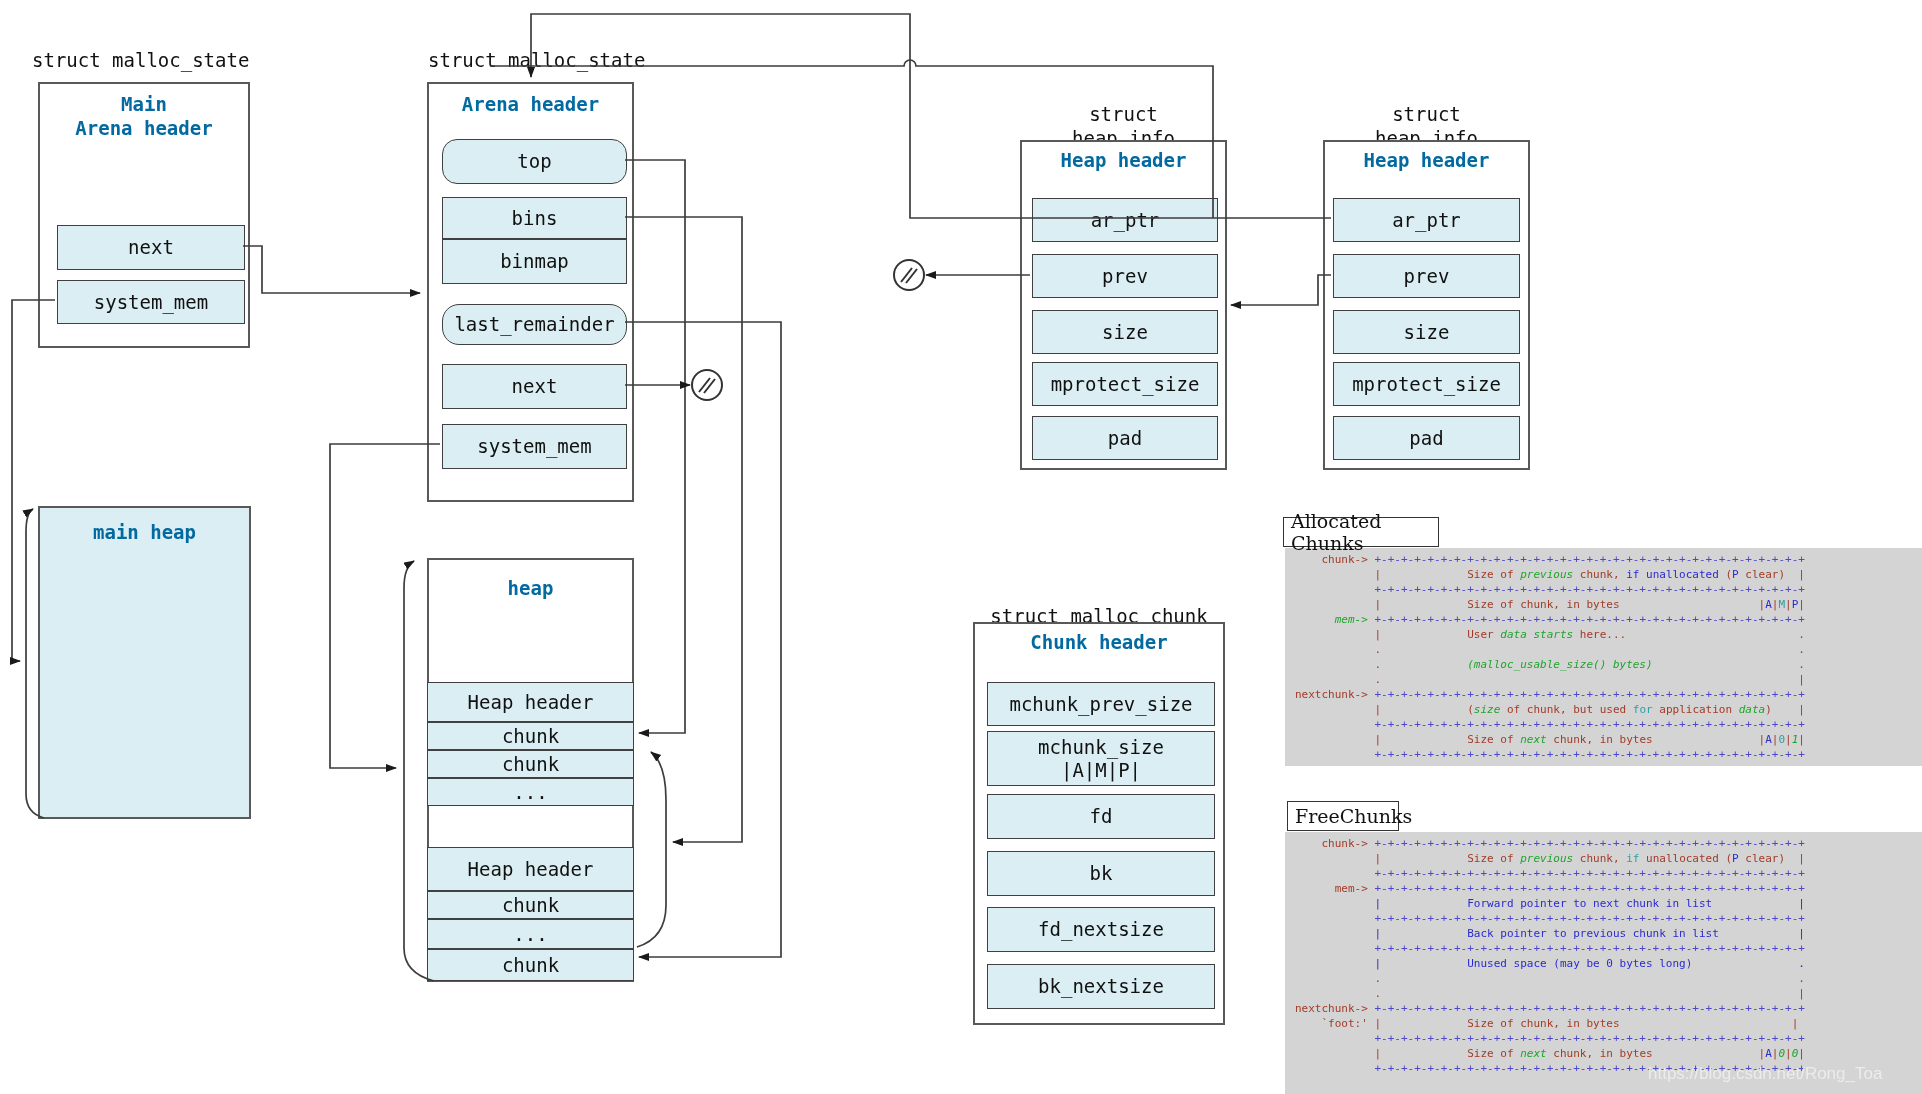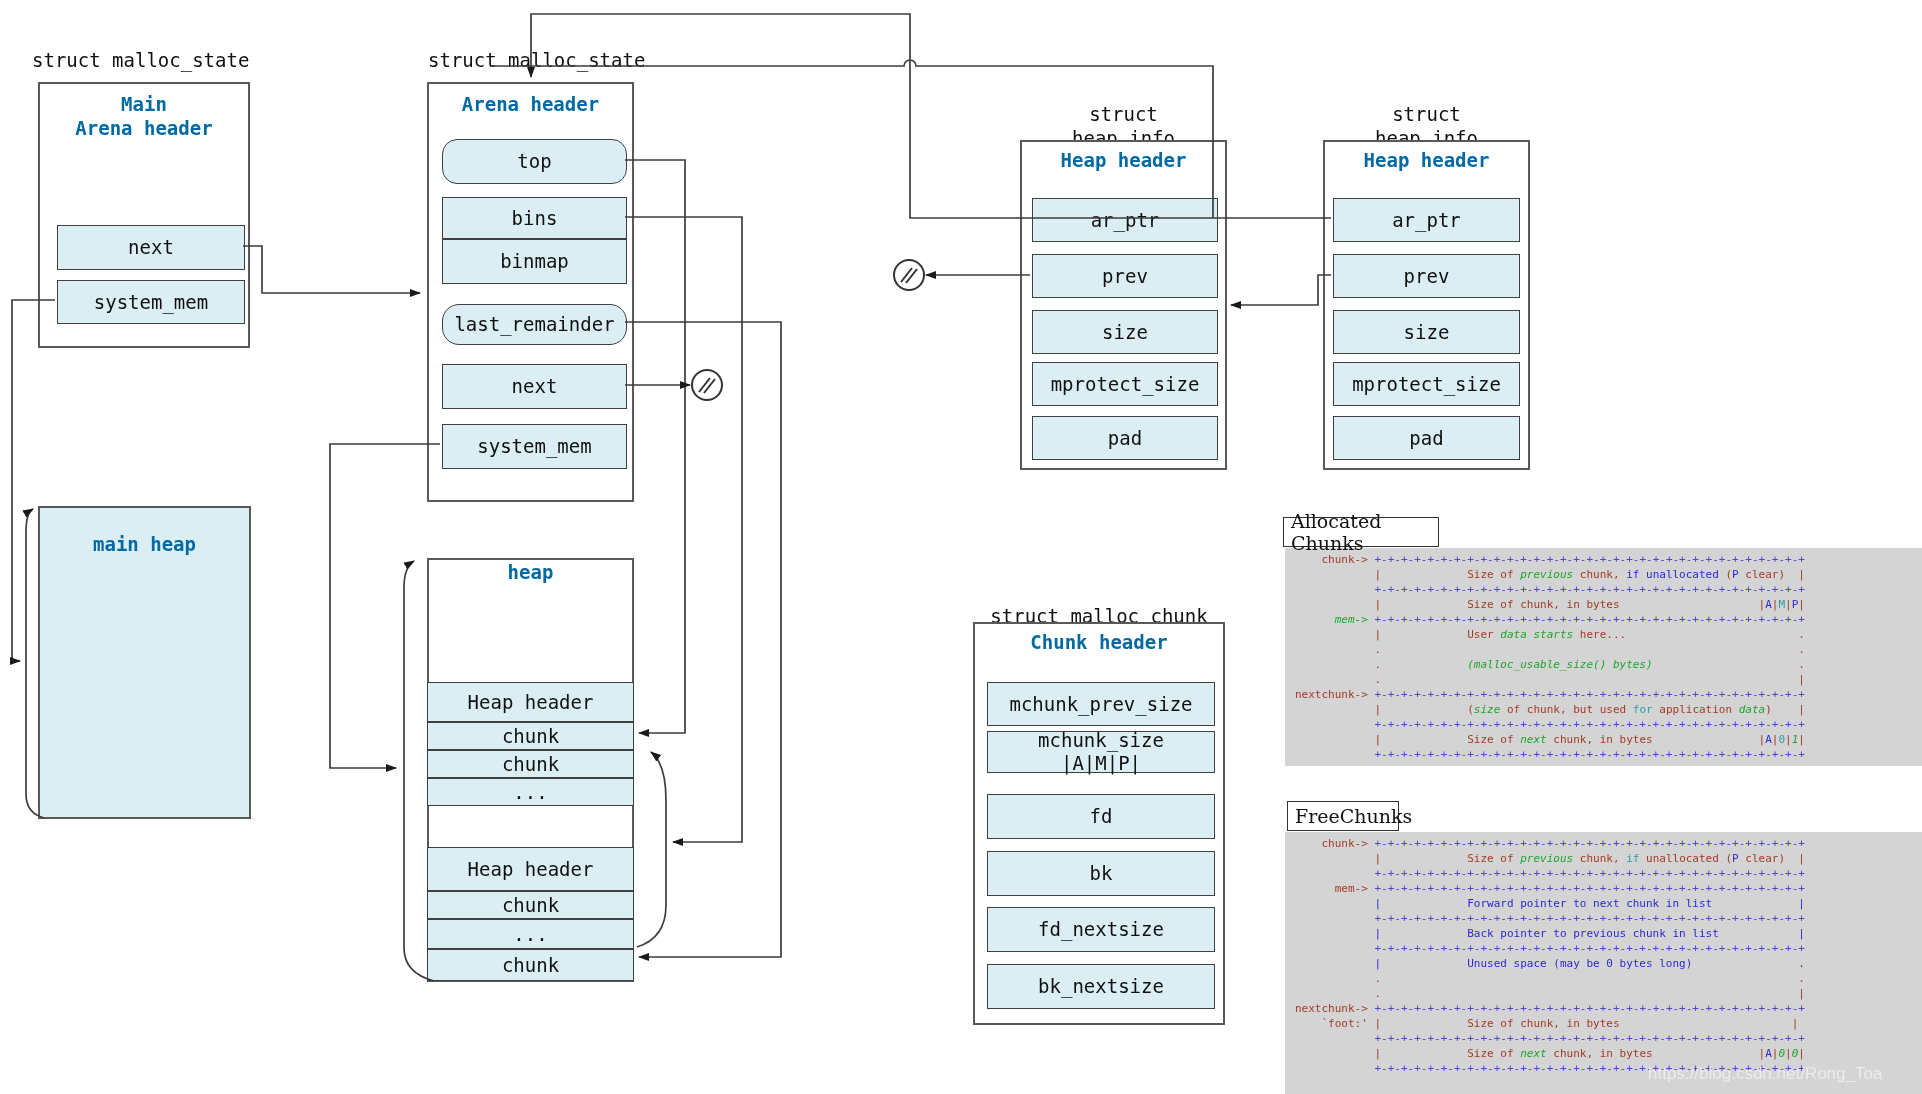--- a/index.html
+++ b/index.html
@@ -68,21 +68,21 @@
       </div>
     <div class="cell" style="left:13px;top:280px;width:185px;height:45px;">
         <span>next</span>
       </div>
     <div class="cell" style="left:13px;top:340px;width:185px;height:45px;">
         <span>system_mem</span>
       </div>
   </div>
 
   <div class="box" style="left:427px;top:558px;width:207px;height:424px;">
-    <div class="title" style="padding-top:0;">heap</div>
+    <div class="title" style="padding-top:16px;">heap</div>
     <div class="cell fullcell" style="top:122px;height:40px;">
         <span>Heap header</span>
       </div>
     <div class="cell fullcell" style="top:162px;height:28px;">
         <span>chunk</span>
       </div>
     <div class="cell fullcell" style="top:190px;height:28px;">
         <span>chunk</span>
       </div>
     <div class="cell fullcell" style="top:218px;height:28px;">
@@ -96,21 +96,21 @@
       </div>
     <div class="cell fullcell" style="top:359px;height:30px;">
         <span>...</span>
       </div>
     <div class="cell fullcell" style="top:389px;height:32px;">
         <span>chunk</span>
       </div>
   </div>
 
   <div class="box bluebox" style="left:38px;top:506px;width:213px;height:313px;">
-    <div class="title" style="padding-top:24px;">main heap</div>
+    <div class="title" style="padding-top:12px;">main heap</div>
   </div>
 
   <div class="box" style="left:1020px;top:140px;width:207px;height:330px;">
     <div class="title" style="padding-top:6px;">Heap header</div>
     <div class="cell" style="left:10px;top:56px;width:186px;height:44px;">
         <span>ar_ptr</span>
       </div>
     <div class="cell" style="left:10px;top:112px;width:186px;height:44px;">
         <span>prev</span>
       </div>
@@ -142,21 +142,21 @@
     <div class="cell" style="left:8px;top:274px;width:187px;height:44px;">
         <span>pad</span>
       </div>
   </div>
 
   <div class="box" style="left:973px;top:622px;width:252px;height:403px;">
     <div class="title" style="padding-top:6px;">Chunk header</div>
     <div class="cell" style="left:12px;top:58px;width:228px;height:44px;">
         <span>mchunk_prev_size</span>
       </div>
-    <div class="cell" style="left:12px;top:107px;width:228px;height:42px;">
+    <div class="cell" style="left:12px;top:107px;width:228px;height:55px;">
         <span>mchunk_size
 |A|M|P|</span>
       </div>
     <div class="cell" style="left:12px;top:170px;width:228px;height:45px;">
         <span>fd</span>
       </div>
     <div class="cell" style="left:12px;top:227px;width:228px;height:45px;">
         <span>bk</span>
       </div>
     <div class="cell" style="left:12px;top:283px;width:228px;height:45px;">

